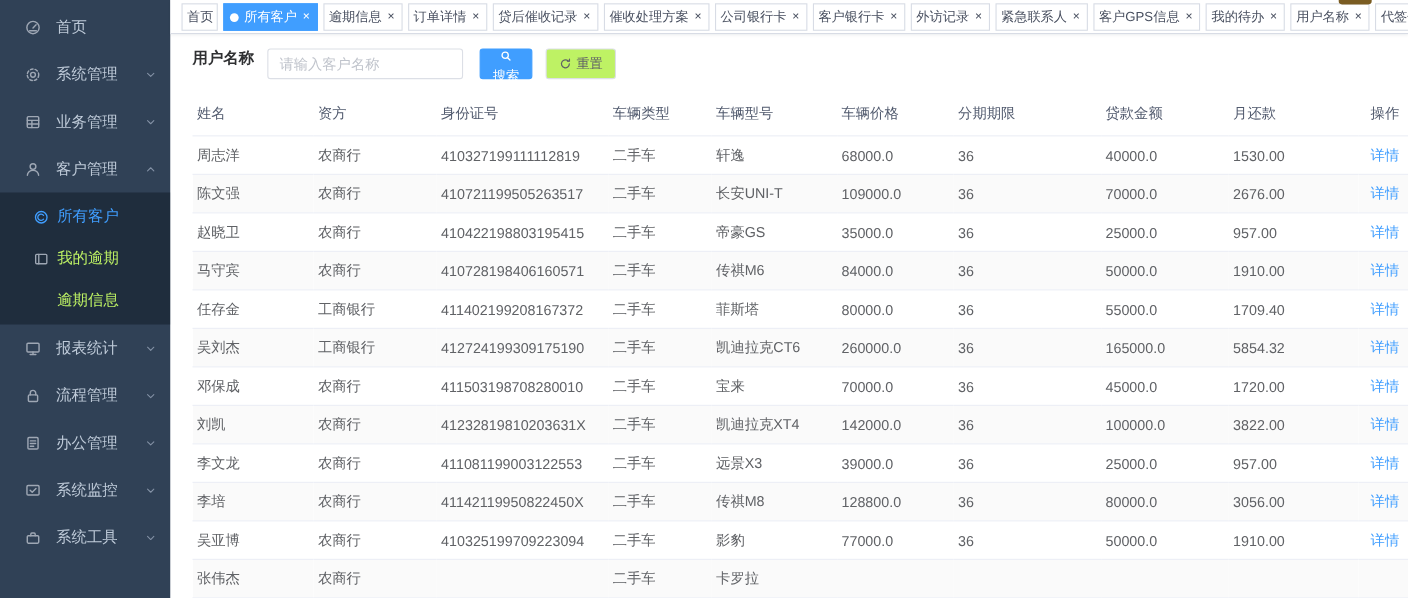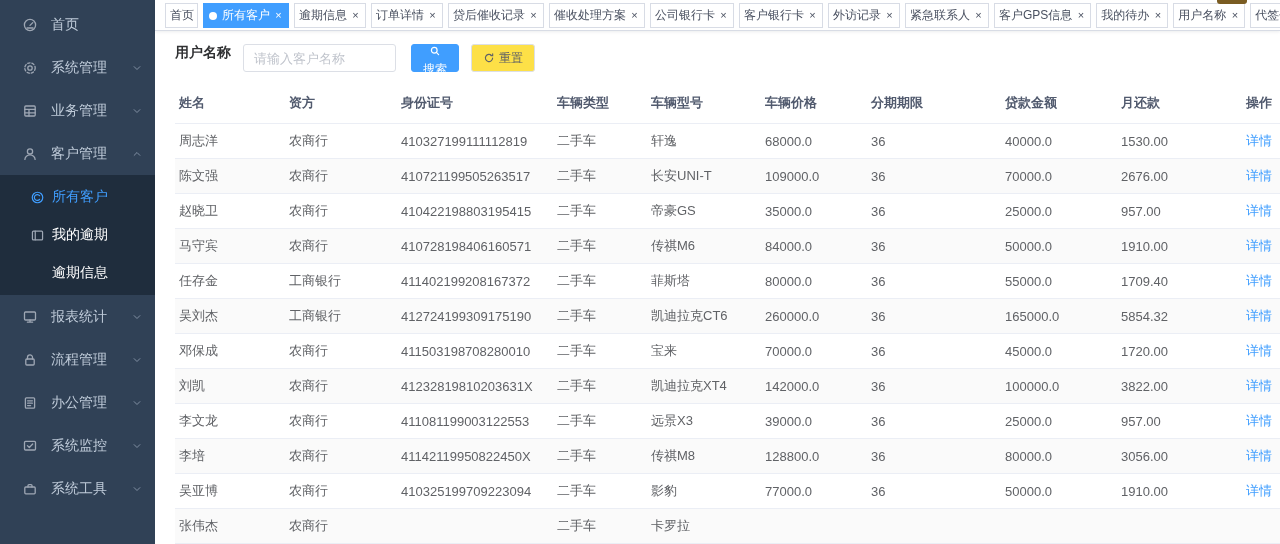--- a/index.html
+++ b/index.html
@@ -20,21 +20,21 @@
     height:43px; display:flex; align-items:center;
     padding:0 12px 0 22px; color:#bfcbd9; font-size:14px; cursor:pointer;
   }
   .side-item .mi { width:16px; height:16px; margin-right:13px; color:#9ea7b4; flex:none; }
   .side-item .lbl { flex:1; white-space:nowrap; overflow:hidden; }
   .chev { width:12px; height:12px; color:#8391a5; flex:none; }
   .chev.up { transform:rotate(180deg); }
   .submenu { background:#1f2d3d; padding:3px 0; }
   .sub-item {
     height:38px; display:flex; align-items:center;
-    padding-left:30px; color:#ffffff; font-size:14px; cursor:pointer;
+    padding-left:30px; color:#bef264; font-size:14px; cursor:pointer;
   }
   .sub-item .mi { width:15px; height:15px; margin-right:7px; color:#9ea7b4; flex:none; }
   .sub-item.noicon { padding-left:52px; }
   .sub-item.active, .sub-item.active .mi { color:#409eff; }
   .mi svg, .chev svg { width:100%; height:100%; display:block; }
 
   
   .main { flex:1; min-width:0; display:flex; flex-direction:column; background:#fff; }
   .tagsbar {
     height:31px; background:#fff; border-bottom:1px solid #d8dce5;
@@ -62,39 +62,39 @@
     position:absolute; top:0; right:33px; width:30px; height:4px;
     background:#7a5c22; border-radius:0 0 3px 3px;
   }
 
   .content { flex:1; padding:13px 18px 0 20px; overflow:hidden; }
 
   
   .search-row { display:flex; align-items:flex-start; margin-bottom:15px; }
   .search-label { font-size:14px; font-weight:bold; color:#303133; margin-right:12px; white-space:nowrap; }
   .search-input {
-    width:153px; height:28px; border:1px solid #dcdfe6; border-radius:3px;
+    width:178px; height:28px; border:1px solid #dcdfe6; border-radius:3px;
     padding:0 10px; font-size:13px; color:#606266; outline:none; margin-right:15px;
     font-family:"Liberation Sans",sans-serif;
   }
   .search-input::placeholder { color:#c0c4cc; }
   .btn {
     height:28px; display:inline-flex; align-items:center; gap:4px;
     padding:0 11px; font-size:12px; border-radius:3px; cursor:pointer;
     font-family:"Liberation Sans",sans-serif;
   }
   .btn .bi { width:12px; height:12px; display:inline-block; }
   .btn .bi svg { width:100%; height:100%; display:block; }
   .btn-primary { background:#409eff; border:1px solid #409eff; color:#fff; margin-right:12px;flex-direction:column; }
-  .btn-plain { background:#fde047; border:1px solid #dcdfe6; color:#606266; }
+  .btn-plain { background:#bef264; border:1px solid #dcdfe6; color:#606266; }
 
   
   table.data { width:100%; border-collapse:collapse; table-layout:fixed; }
   table.data th {
-    text-align:left; font-weight:bold; color:#515a6e; font-size:13px;
+    text-align:left; font-weight:normal; color:#515a6e; font-size:13px;
     padding:7px 4px 11px; border-bottom:1px solid #ebeef5; white-space:nowrap;
   }
   table.data td {
     height:35px; padding:0 4px; font-size:13px; color:#606266;
     border-bottom:1px solid #ebeef5; white-space:nowrap; overflow:hidden;
   }
   table.data tbody tr:nth-child(even) { background:#fafafa; }
   table.data th:last-child, table.data td:last-child { text-align:center; padding-right:2px; }
   .detail-link { color:#409eff; cursor:pointer; }
 </style>

